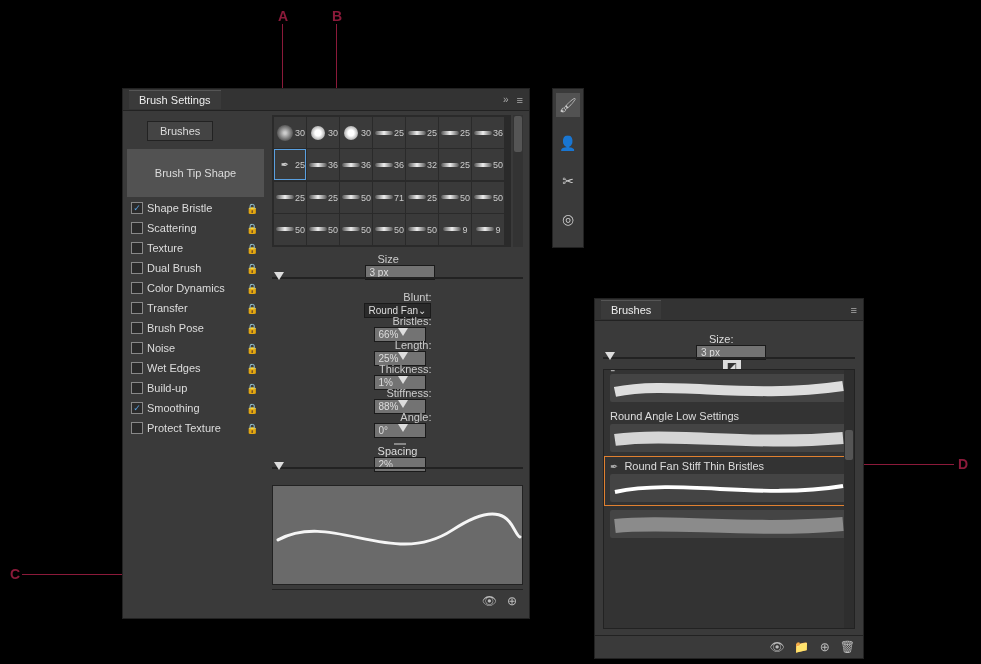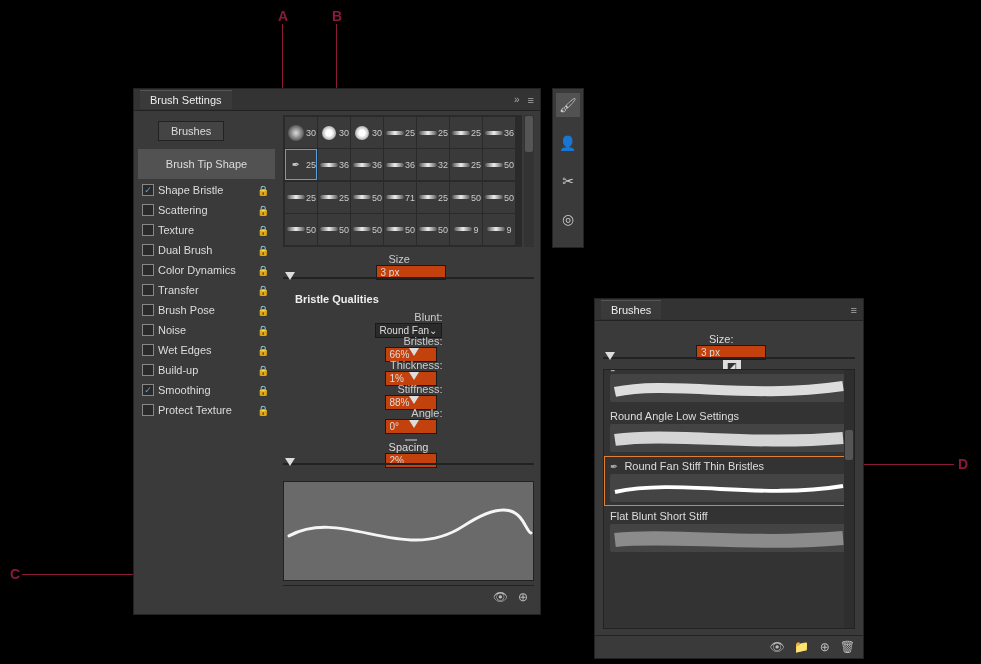--- a/index.html
+++ b/index.html
@@ -68,21 +68,21 @@
     display: inline-block;
     background: #444;
     border: 1px solid #222;
     padding: 3px 12px;
     color: #ddd;
     margin: 4px 0 8px 20px;
     cursor: pointer;
   }
   .option-header {
     background: #525252;
-    padding: 9px 6px;
+    padding: 18px 6px;
     text-align: center;
     font-size: 11px;
     margin-bottom: 1px;
   }
   .option-row {
     display: flex;
     align-items: center;
     padding: 2px 4px;
     height: 20px;
   }
@@ -171,21 +171,21 @@
     position:absolute; top:6px; left:0; right:0; height:2px; background:#222;
   }
   .slider-thumb {
     position:absolute; top:1px; width:0; height:0;
     border-left:5px solid transparent;
     border-right:5px solid transparent;
     border-top:8px solid #ddd;
   }
   .val-box {
     width:52px;
-    background:#c2410c;
+    background:#737373;
     border:1px solid #1a1a1a;
     color:#ddd;
     padding:1px 4px;
     font-size:10px;
     margin-left:4px;
   }
   .section-title { font-weight:bold; color:#eee; margin:8px 0 4px 12px; }
   .select-box {
     flex:1;
     background:#2a2a2a;
@@ -280,21 +280,21 @@
 
 <div class="callout-label" style="left:278px; top:8px;">A</div>
 <div class="callout-line" style="left:282px; top:24px; width:1px; height:66px;"></div>
 <div class="callout-label" style="left:332px; top:8px;">B</div>
 <div class="callout-line" style="left:336px; top:24px; width:1px; height:100px;"></div>
 <div class="callout-label" style="left:10px; top:566px;">C</div>
 <div class="callout-line" style="left:22px; top:574px; height:1px; width:115px;"></div>
 <div class="callout-label" style="left:958px; top:456px;">D</div>
 <div class="callout-line" style="left:834px; top:464px; height:1px; width:120px;"></div>
 
-<div class="panel" style="left:133px; top:88px; width:408px;">
+<div class="panel" style="left:122px; top:88px; width:408px;">
   <div class="panel-titlebar">
     <div class="panel-tab">Brush Settings</div>
     <span class="panel-collapse">»</span>
     <span class="panel-menu">≡</span>
   </div>
   <div class="panel-body">
     <div class="left-col">
       <div class="brushes-btn">Brushes</div>
       <div class="option-header">Brush Tip Shape</div>
 
@@ -542,37 +542,44 @@
       <div class="field-row">
         <span class="field-label" style="width:40px; text-align:left;">Size</span>
         <div style="flex:1"></div>
         <input class="val-box" style="width: 70px;" value="3 px">
       </div>
       <div class="slider">
         <div class="slider-track"></div>
         <div class="slider-thumb" style="left:2px;"></div>
       </div>
 
-      <div class="section-title">Bristle Qualities</div>
 
       <div class="field-row">
         <span class="field-label">Blunt:</span>
         <div class="select-box">
           <span>Round Fan</span>
           <span>⌄</span>
         </div>
       </div>
 
       <div class="field-row">
         <span class="field-label">Bristles:</span>
         <div class="slider">
             <div class="slider-track"></div>
             <div class="slider-thumb" style="left:62%;"></div>
           </div>
         <input class="val-box" value="66%" style="">
+      </div>
+      <div class="field-row">
+        <span class="field-label">Length:</span>
+        <div class="slider">
+            <div class="slider-track"></div>
+            <div class="slider-thumb" style="left:22%;"></div>
+          </div>
+        <input class="val-box" value="25%" style="">
       </div>
       <div class="field-row">
         <span class="field-label">Thickness:</span>
         <div class="slider">
             <div class="slider-track"></div>
             <div class="slider-thumb" style="left:1%;"></div>
           </div>
         <input class="val-box" value="1%" style="">
       </div>
       <div class="field-row">
@@ -662,23 +669,20 @@
       <div class="preset-item selected">
         <div class="preset-name">
             <span class="tiny-ic">✒</span>
             <span>Round Fan Stiff Thin Bristles</span>
           </div>
         <div class="preset-stroke"><svg viewBox="0 0 240 28">
               <path d="M5 18 C 70 4, 150 26, 235 12" stroke="#fff" stroke-width="4" fill="none"></path>
             </svg></div>
       </div>
       <div class="preset-item">
-        <div class="preset-name">
-            <span>Flat Blunt Short Stiff</span>
-          </div>
         <div class="preset-stroke"><svg viewBox="0 0 240 28">
               <path d="M5 16 C 60 10, 140 22, 235 14" stroke="#bbb" stroke-width="14" fill="none" opacity="0.6"></path>
             </svg></div>
       </div>
       <div style="position:absolute;right:0;top:0;bottom:0;width:10px;background:#2e2e2e;">
         <div style="background:#555;width:8px;margin:1px;height:30px;border-radius:2px;margin-top:60px;"></div>
       </div>
     </div>
   </div>
   <div class="brushes-footer">

